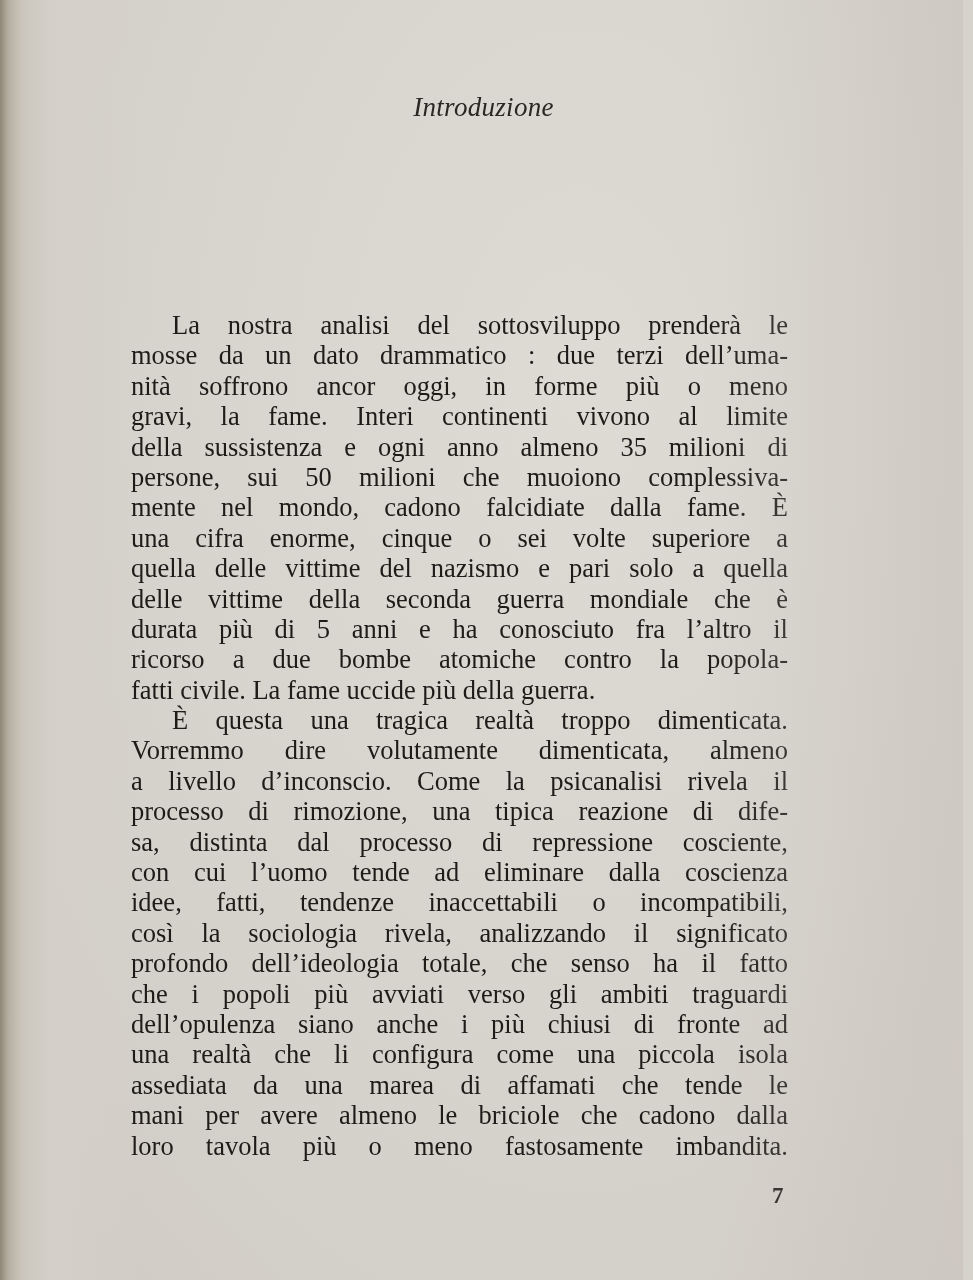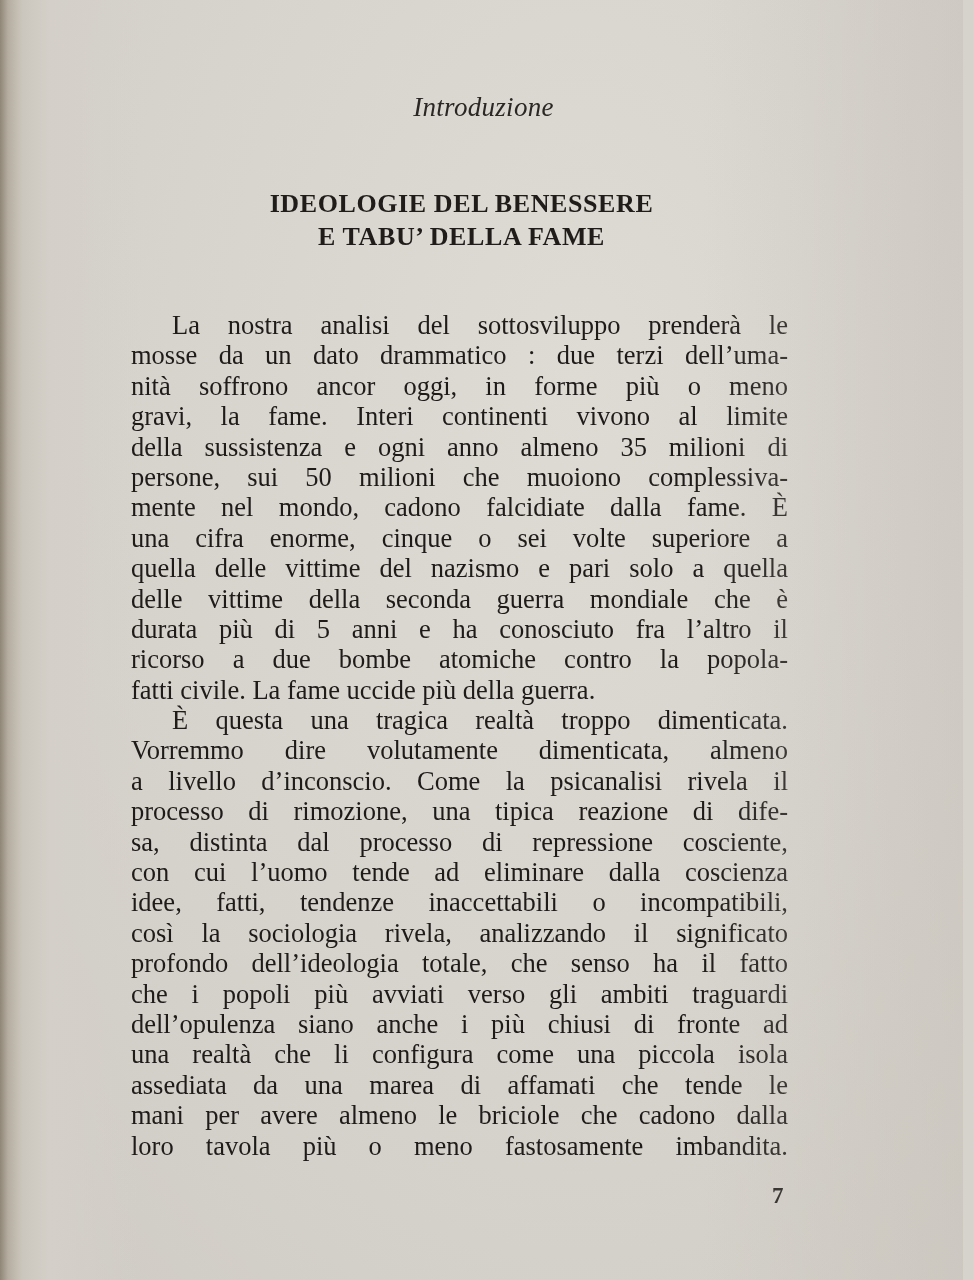--- a/index.html
+++ b/index.html
@@ -91,24 +91,20 @@
       font-size: 23px;
       color: #1f1c1a;
     }
   </style>
 </head>
 <body>
 
 <div class="page">
   <div class="running-head">Introduzione</div>
 
-  <div class="chapter-title">
-    <div>IDEOLOGIE DEL BENESSERE</div>
-    <div>E TABU’ DELLA FAME</div>
-  </div>
 
   <div class="body-text">
     <div>
       <span class="line indent" style="white-space: normal;">La nostra analisi del sottosviluppo prenderà le</span>
       <span class="line" style="white-space: normal;">mosse da un dato drammatico : due terzi dell’uma-</span>
       <span class="line" style="white-space: normal;">nità soffrono ancor oggi, in forme più o meno</span>
       <span class="line" style="white-space: normal;">gravi, la fame. Interi continenti vivono al limite</span>
       <span class="line" style="white-space: normal;">della sussistenza e ogni anno almeno 35 milioni di</span>
       <span class="line" style="white-space: normal;">persone, sui 50 milioni che muoiono complessiva-</span>
       <span class="line" style="white-space: normal;">mente nel mondo, cadono falcidiate dalla fame. È</span>

